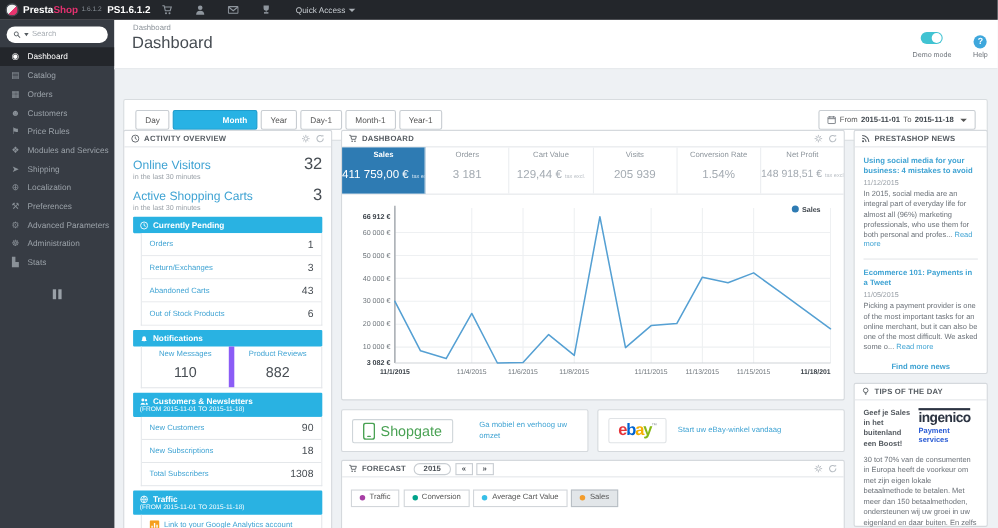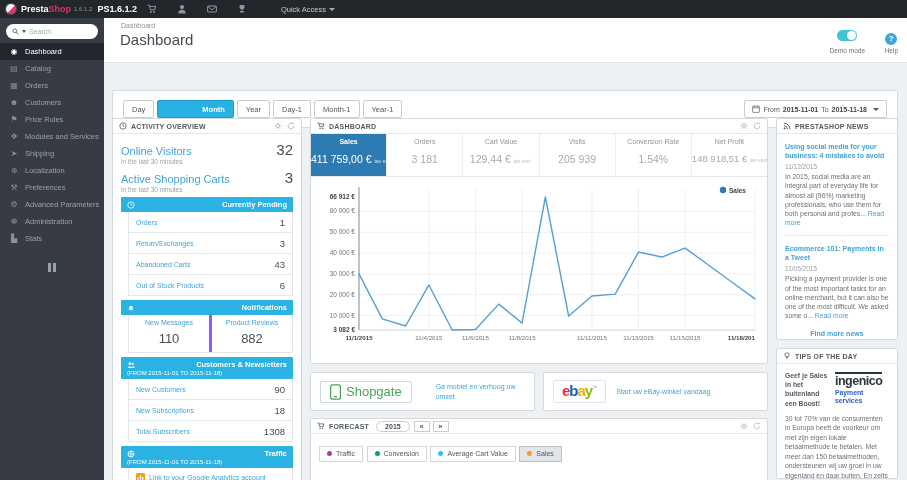--- a/index.html
+++ b/index.html
@@ -12,21 +12,21 @@
   .logo-circle{width:12px;height:12px;border-radius:50%;margin:0 4px 0 5px;flex:none;
     background:linear-gradient(135deg,#f2f2f2 52%,#e8356f 52%);border:1px solid #4a4f57;}
   .brand{font-size:9px;font-weight:bold;color:#fff;white-space:nowrap;}
   .brand .shop{color:#e0316e;}
   .brand-ver{font-size:6px;color:#8a9198;margin:0 5px 0 3px;}
   .ps-ver{font-size:9px;font-weight:bold;color:#fff;white-space:nowrap;}
   .tb-ic{width:10px;height:10px;color:#8f969e;margin:0 10px;flex:none;}
   .tb-text{font-size:7.5px;color:#c6cbd0;white-space:nowrap;}
   .caret{width:0;height:0;border-left:3px solid transparent;border-right:3px solid transparent;
     border-top:3px solid #aab0b6;display:inline-block;margin-left:3px;}
-  .qa{display:flex;align-items:center;margin-left:24px;cursor:pointer;}
+  .qa{display:flex;align-items:center;margin-left:12px;cursor:pointer;}
   .tb-right{margin-left:auto;display:flex;align-items:center;gap:11px;padding-right:3px;}
   .tb-link{display:flex;align-items:center;gap:4px;cursor:pointer;}
   .tb-avatar{width:14px;height:14px;background:#fff;border-radius:2px;flex:none;
     display:flex;align-items:center;justify-content:center;}
   .tb-avatar i{width:9px;height:9px;border-radius:50%;background:linear-gradient(135deg,#2c3038 52%,#e8356f 52%);}
   
   .sidebar{position:absolute;top:18px;left:0;width:104px;height:462px;background:#373c44;}
   .search-box{margin:6px 6px 4px;height:15px;background:#fff;border-radius:8px;
     display:flex;align-items:center;padding:0 6px;gap:3px;}
   .search-box .mag{width:7px;height:7px;color:#555b61;flex:none;}
@@ -70,31 +70,31 @@
   .ptools{margin-left:auto;display:flex;gap:5px;color:#b6bcc2;}
   .tool-ic{width:8px;height:8px;cursor:pointer;}
   
   #activity{left:112px;top:118px;width:190px;height:380px;}
   .act-body{padding:7px 8px 0;}
   .metric{display:flex;align-items:baseline;}
   .metric-label{font-size:11px;color:#3fa3d3;}
   .metric-value{margin-left:auto;font-size:15px;color:#484e54;}
   .metric-sub{font-size:6.5px;color:#9aa1a8;margin-bottom:4px;}
   .band{background:#29b2e2;color:#fff;border-radius:1px;padding:3px 6px;margin-top:4px;}
-  .band-title{font-size:7.5px;font-weight:bold;display:flex;align-items:center;gap:4px;justify-content:space-between;}
+  .band-title{font-size:7.5px;font-weight:bold;display:flex;align-items:center;gap:4px;}
   .band-ic{width:8px;height:8px;flex:none;}
   .band-sub{font-size:6px;margin-top:1px;}
   .act-table{margin-left:7px;border:1px solid #e4e7ea;border-top:none;}
   .act-row{display:flex;align-items:center;padding:4.5px 7px;border-bottom:1px solid #e4e7ea;background:#fff;}
   .act-row:last-child{border-bottom:none;}
   .act-row-label{font-size:7px;color:#3fa3d3;cursor:pointer;}
   .act-row-value{margin-left:auto;font-size:9.5px;color:#484e54;}
   .notif-table{display:flex;margin-left:7px;border:1px solid #e4e7ea;border-top:none;}
   .notif-cell{flex:1;text-align:center;padding:4px 0 6px;}
-  .notif-cell + .notif-cell{border-left:3px solid #8b5cf6;}
+  .notif-cell + .notif-cell{border-left:5px solid #8b5cf6;}
   .notif-label{font-size:7px;color:#3fa3d3;cursor:pointer;}
   .notif-value{font-size:13px;color:#484e54;margin-top:5px;}
   .ga-row{display:flex;align-items:center;gap:4px;padding:5px 7px;font-size:7px;color:#3fa3d3;
     border:1px solid #e4e7ea;border-top:none;margin-left:7px;cursor:pointer;}
   
   #dash{left:310px;top:118px;width:458px;height:246px;}
   .stats{display:flex;border-bottom:1px solid #e4e7ea;height:43px;}
   .stat{flex:1;border-right:1px solid #eceef1;text-align:center;padding-top:4px;cursor:pointer;overflow:hidden;}
   .stat:last-child{border-right:none;}
   .stat-label{font-size:7px;color:#8d959c;white-space:nowrap;}

